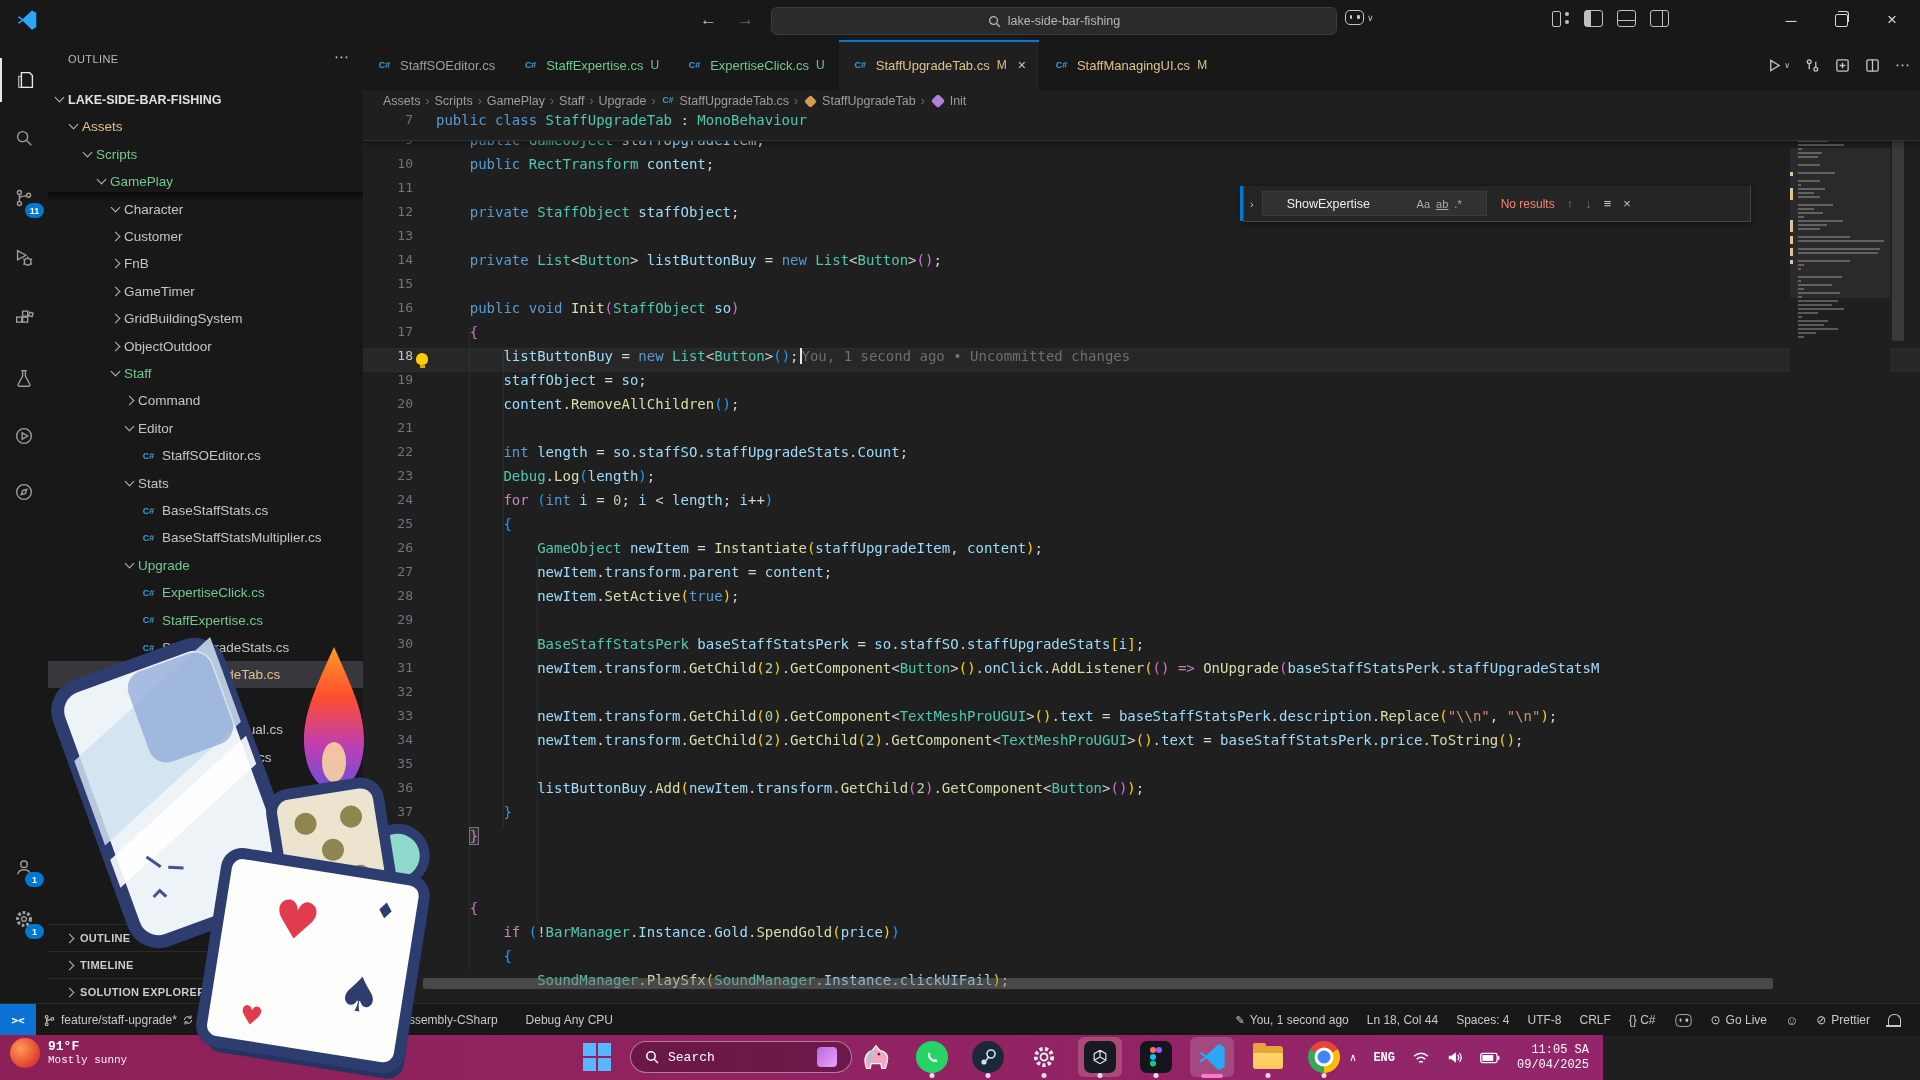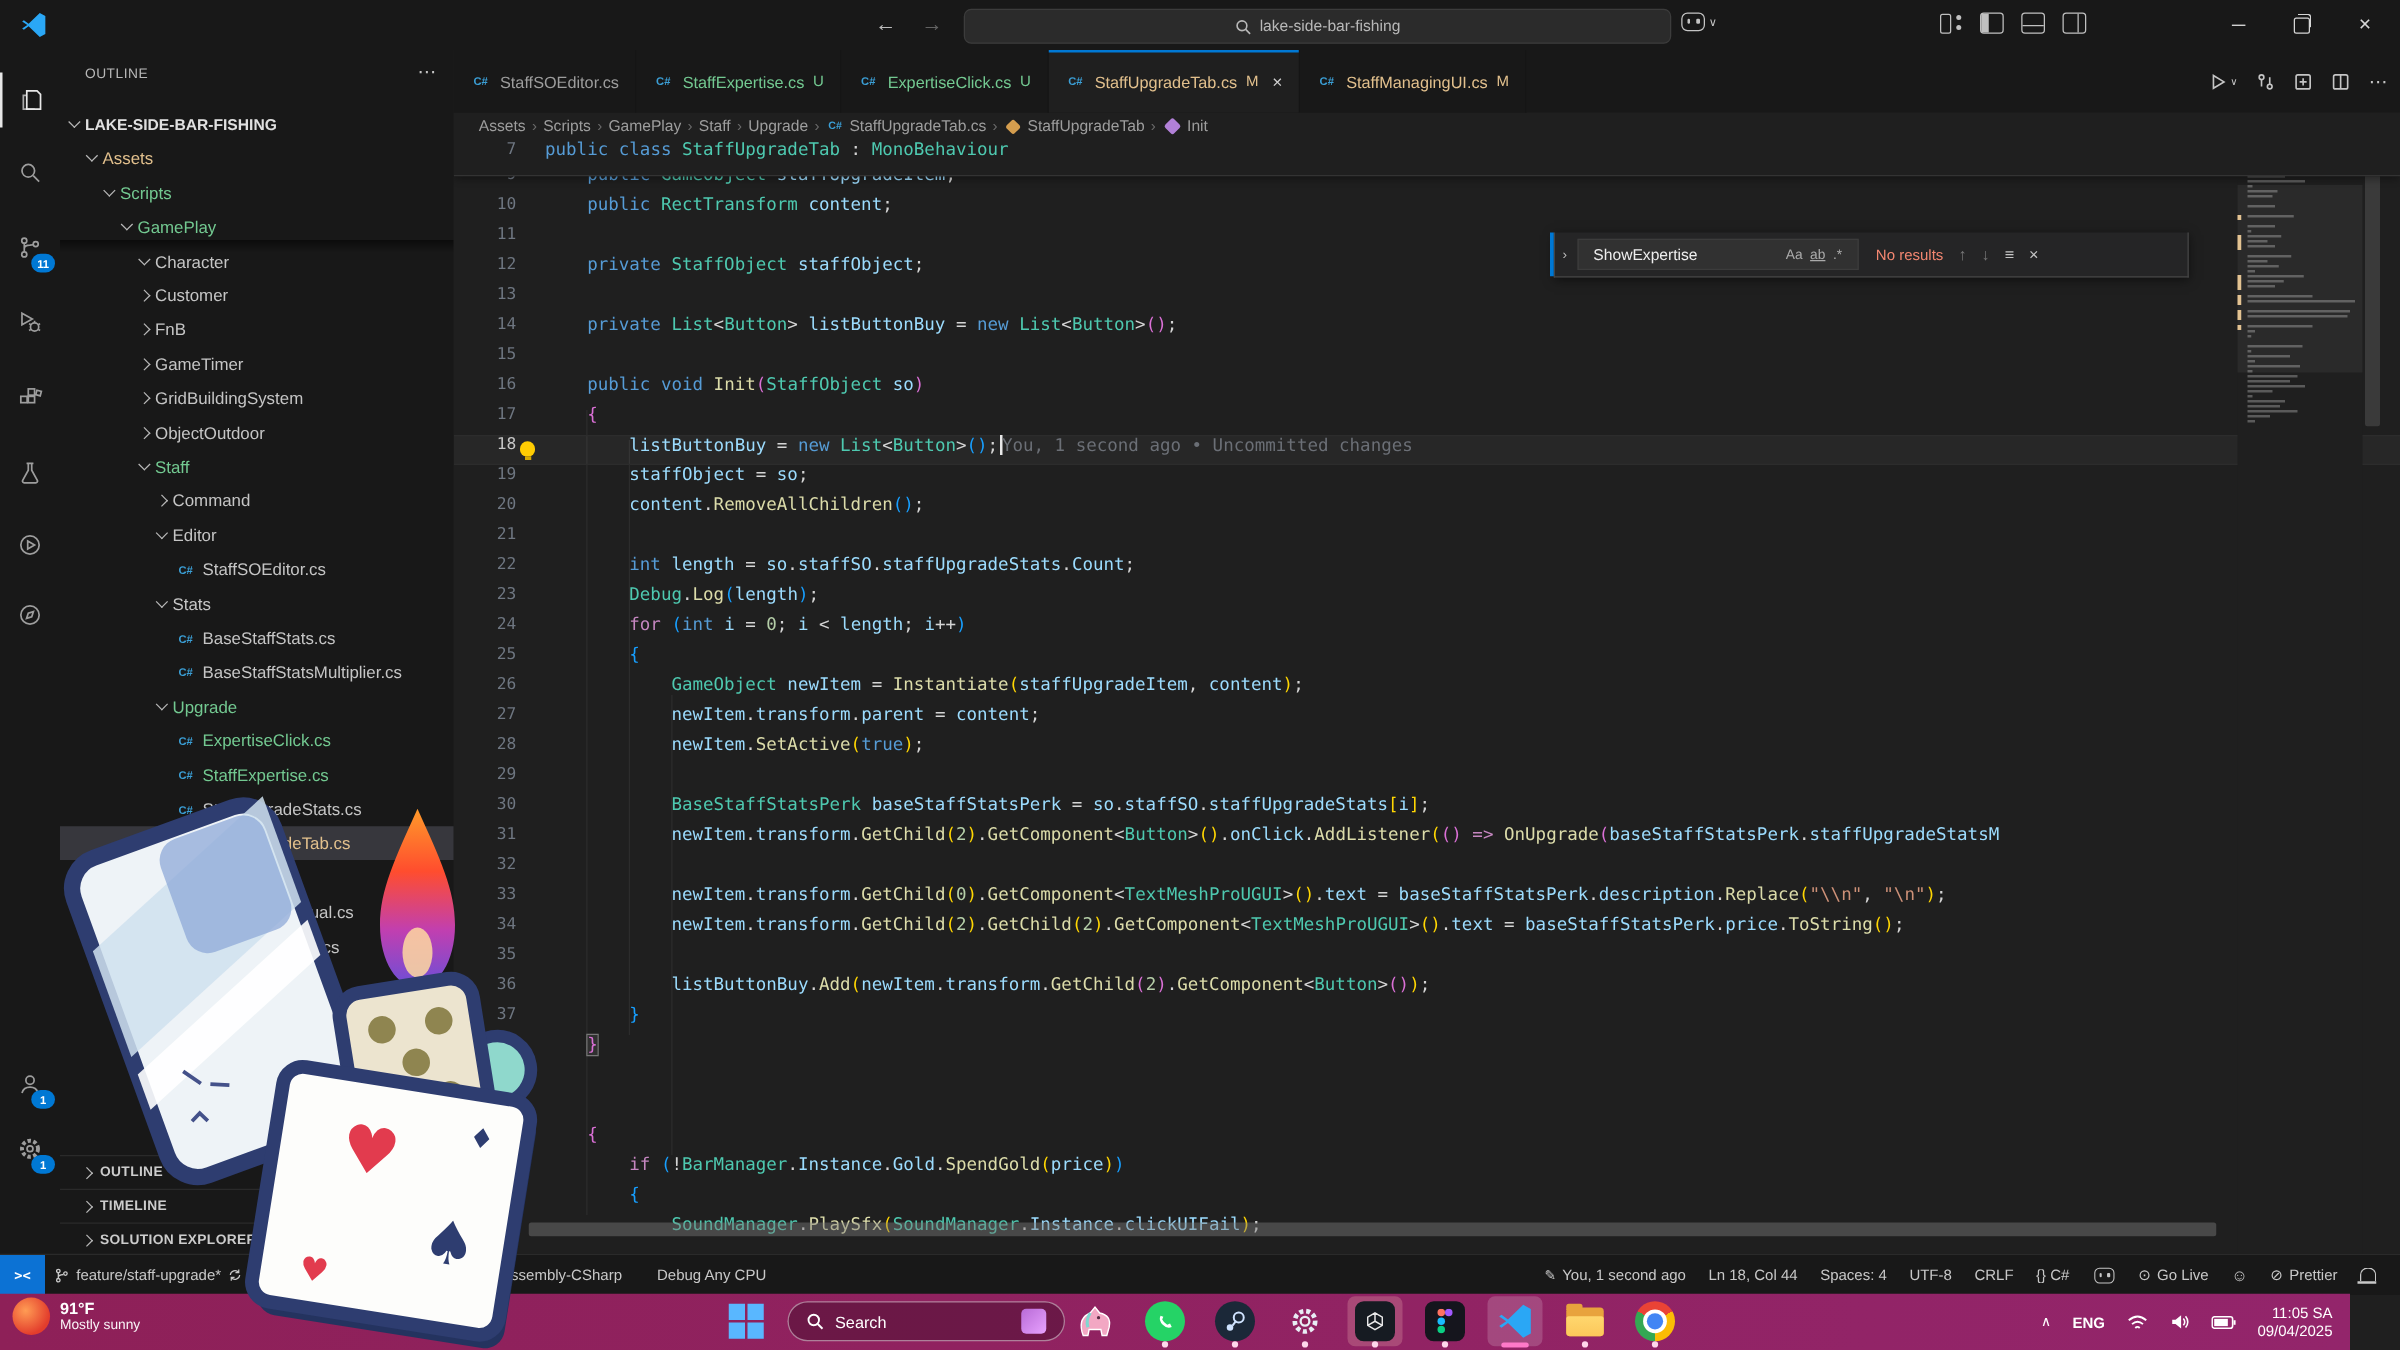--- a/index.html
+++ b/index.html
@@ -93,40 +93,40 @@
   #sticky .src{top:0;}
   .guide{position:absolute;width:1px;background:rgba(255,255,255,.06);}
   #bulb{position:absolute;left:53px;width:12px;height:12px;background:#ffcc02;border-radius:50% 50% 42% 42%;}
   #bulb:after{content:"";position:absolute;left:3.5px;bottom:-3px;width:5px;height:3px;background:#d5a900;}
   
   #find{position:absolute;left:880px;top:74px;width:508px;height:36px;background:#252526;border:1px solid #454545;
      border-top:none;box-shadow:0 2px 8px rgba(0,0,0,.5);display:flex;align-items:center;gap:6px;z-index:9;padding-left:4px;box-sizing:border-box;}
   #find:before{content:"";position:absolute;left:-4px;top:0;bottom:0;width:3px;background:#0078d4;}
   #find .fchev{color:#bbb;font-size:11px;margin:0 2px;}
   #find-input{width:225px;height:25px;background:#313131;border:1px solid #3c3c3c;display:flex;align-items:center;
-     padding:0 12px;font-size:12.5px;color:#eee;gap:0;box-sizing:border-box;}
+     padding:0 24px;font-size:12.5px;color:#eee;gap:0;box-sizing:border-box;}
   #find-input .ftoggles{margin-left:auto;display:flex;gap:6px;color:#aaa;font-size:11px;}
   #find .fres{color:#f48771;font-size:12px;margin-left:8px;white-space:nowrap;}
   #find .fbtn{color:#c5c5c5;font-size:13px;margin-left:6px;}
   
   #minimap{position:absolute;left:1427px;top:0px;width:100px;height:891px;background:#1f1f1f;}
   #vscroll{position:absolute;left:1529px;top:4px;width:12px;height:225px;background:rgba(255,255,255,.12);border-radius:2px;}
   #hscroll{position:absolute;left:60px;top:866px;width:1350px;height:11px;background:rgba(121,121,121,.45);border-radius:2px;}
   
   #statusbar{position:absolute;left:0;top:1003px;width:1920px;height:32px;background:#181818;border-top:1px solid #2a2a2a;
      display:flex;align-items:center;font-size:12px;color:#c8c8c8;z-index:20;}
   .sb-item{display:flex;align-items:center;gap:5px;padding:0 7px;white-space:nowrap;}
   #sb-remote{width:36px;height:32px;background:#0c72d4;color:#fff;display:flex;align-items:center;justify-content:center;
      font:bold 11px "DejaVu Sans Mono",monospace;padding:0;}
   #sb-right{margin-left:auto;display:flex;align-items:center;gap:4px;padding-right:12px;}
   .bellico{width:11px;height:10px;border:1.5px solid #c8c8c8;border-bottom:none;border-radius:6px 6px 0 0;position:relative;margin-top:-2px;}
   .bellico:after{content:"";position:absolute;left:-3px;bottom:-2px;width:15px;height:1.5px;background:#c8c8c8;}
   
-  #taskbar{position:absolute;left:0;top:1035px;width:1880px;height:45px;background:linear-gradient(90deg,#8e2058,#93256b);z-index:30;
-     color:#fff;}
+  #taskbar{position:absolute;left:0;top:1035px;width:1603px;height:45px;background:linear-gradient(90deg,#8e2058,#93256b);z-index:30;
+     color:#fff;font-family:Liberation Mono, monospace;}
   #weather{position:absolute;left:10px;top:3px;display:flex;align-items:center;gap:8px;}
   #wicon{width:30px;height:30px;border-radius:50%;background:radial-gradient(circle at 35% 35%,#ff9c54,#e33d2c 70%);}
   #wtxt .t1{font-size:13px;font-weight:bold;line-height:15px;}
   #wtxt .t2{font-size:11px;line-height:13px;opacity:.95;}
   .tbtn{position:absolute;top:2px;width:44px;height:40px;border-radius:6px;display:flex;align-items:center;justify-content:center;}
   .tbtn.hl{background:rgba(255,255,255,.17);}
   .tbtn.hl2{background:rgba(255,210,190,.22);}
   .tdot{position:absolute;bottom:-1px;left:50%;transform:translateX(-50%);width:5px;height:5px;border-radius:3px;background:#ffd6ec;}
   .tpill{position:absolute;bottom:-1px;left:50%;transform:translateX(-50%);width:22px;height:4px;border-radius:3px;background:#ff79c8;}
   #tb-searchpill{position:absolute;left:630px;top:6px;width:222px;height:32px;border-radius:17px;background:rgba(40,5,25,.35);

